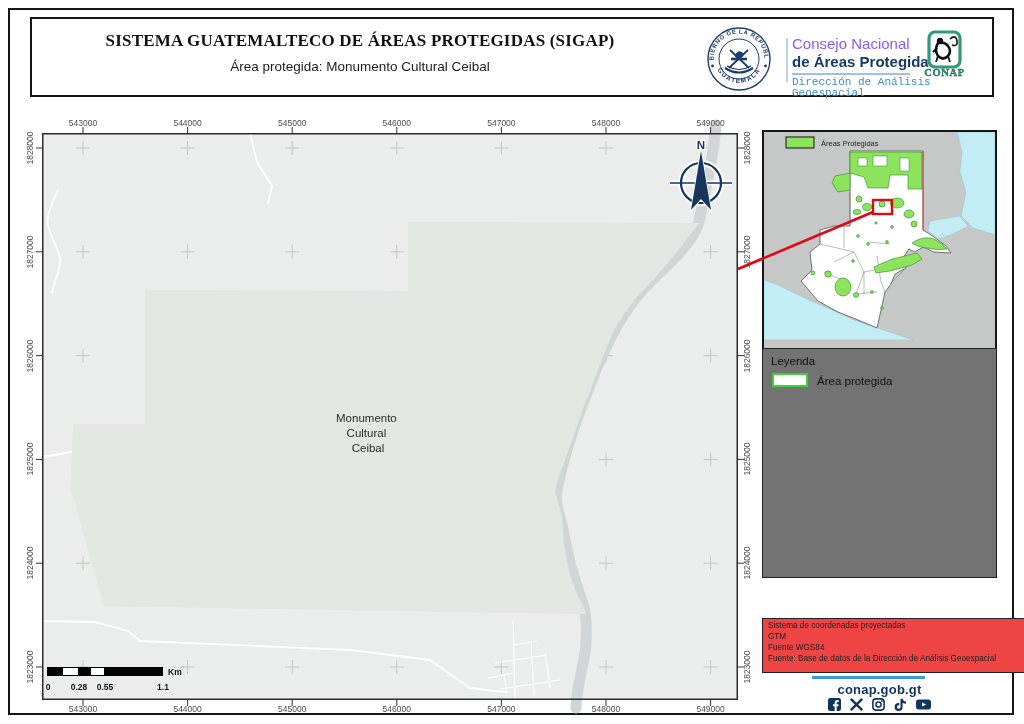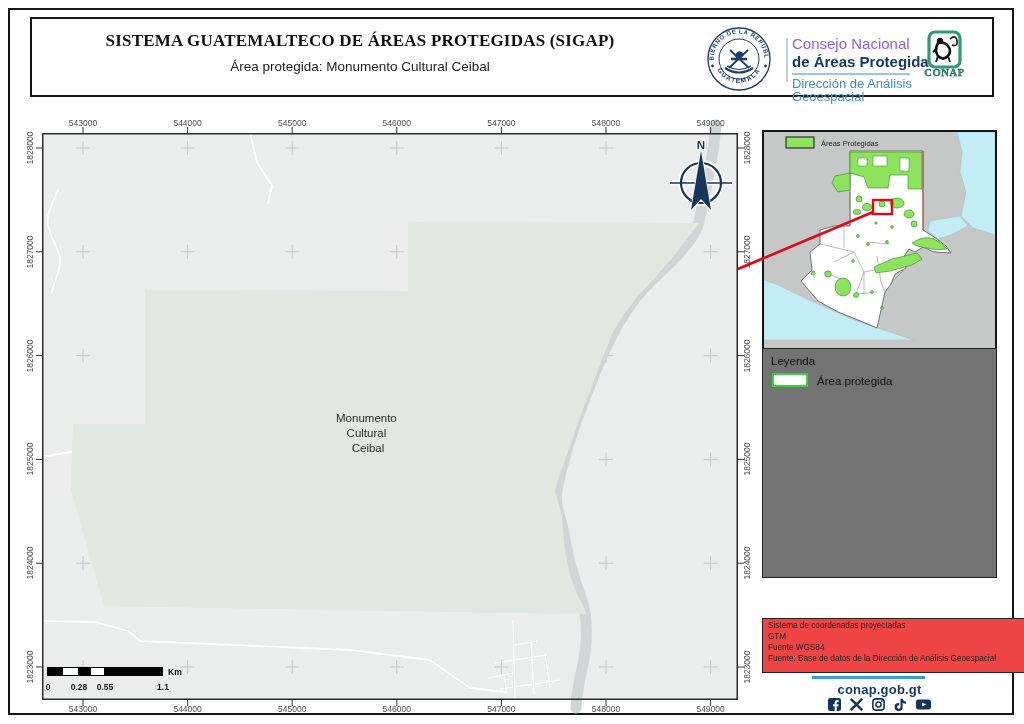--- a/index.html
+++ b/index.html
@@ -12,21 +12,21 @@
         border:2px solid #161616;box-sizing:border-box;}
   .map-title{position:absolute;left:30px;top:31px;width:660px;text-align:center;
         font-family:"Liberation Serif",serif;font-weight:bold;font-size:17px;color:#111;
         letter-spacing:.2px;}
   .map-subtitle{position:absolute;left:30px;top:59px;width:660px;text-align:center;
         font-size:13.5px;color:#1c1c1c;}
   .consejo{position:absolute;left:792px;top:36px;width:150px;line-height:1.05;}
   .consejo .l1{font-size:15px;color:#8b5cf6;}
   .consejo .l2{font-size:15px;font-weight:bold;color:#163a63;margin-top:2px;}
   .consejo .sep{width:118px;height:2px;background:#9cc3e5;margin:3px 0 2px 0;}
-  .consejo .l3{font-size:13px;color:#3f8fc5;}
+  .consejo .l3{font-size:11px;color:#3f8fc5;font-family:Liberation Mono, monospace;}
   .consejo-divider{position:absolute;left:786px;top:38px;width:2px;height:44px;background:#b8d4ea;}
   
   .ax{position:absolute;font-size:8.5px;color:#4d4d4d;white-space:nowrap;}
   
   .overview-box{position:absolute;left:762px;top:130px;width:235px;height:236px;
         border:2px solid #161616;box-sizing:border-box;background:#c6c8c8;}
   .legend-box{position:absolute;left:762px;top:348px;width:235px;height:230px;
         border:1.5px solid #222;box-sizing:border-box;background:#737373;}
   .legend-title{position:absolute;left:8px;top:6px;font-size:11.5px;color:#111;}
   .legend-swatch{position:absolute;left:9px;top:24px;width:36px;height:14px;background:#fff;

